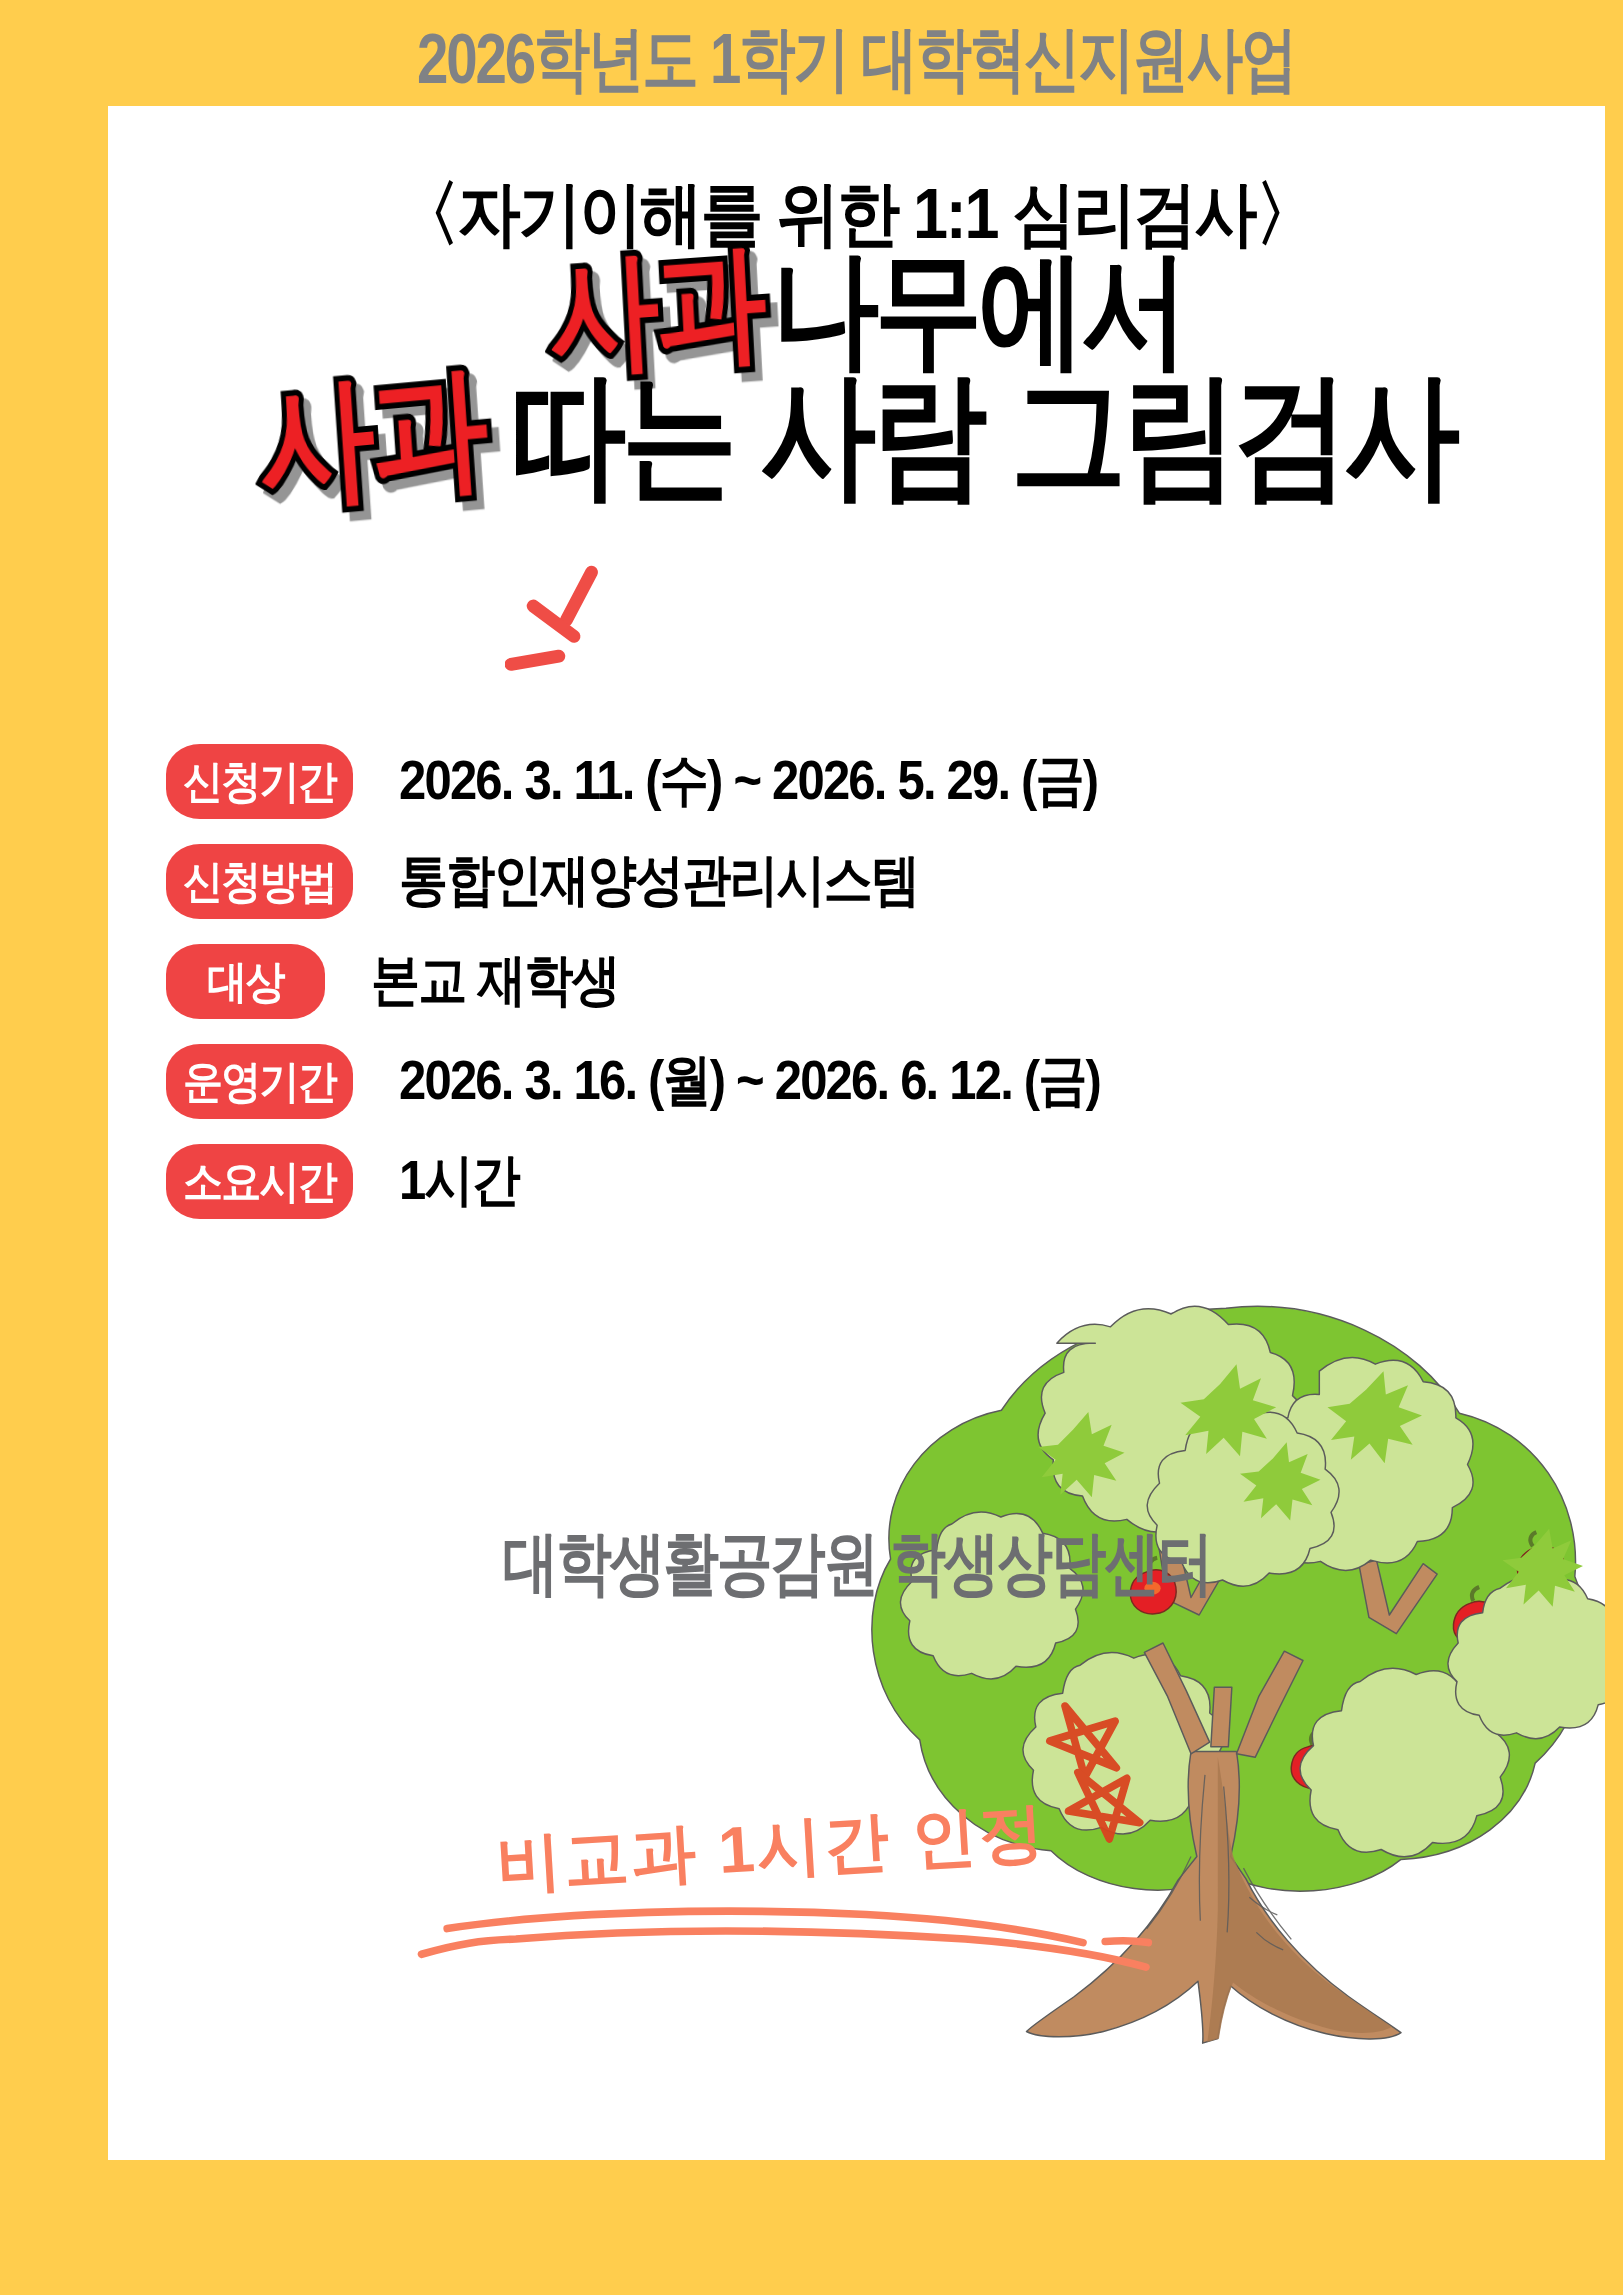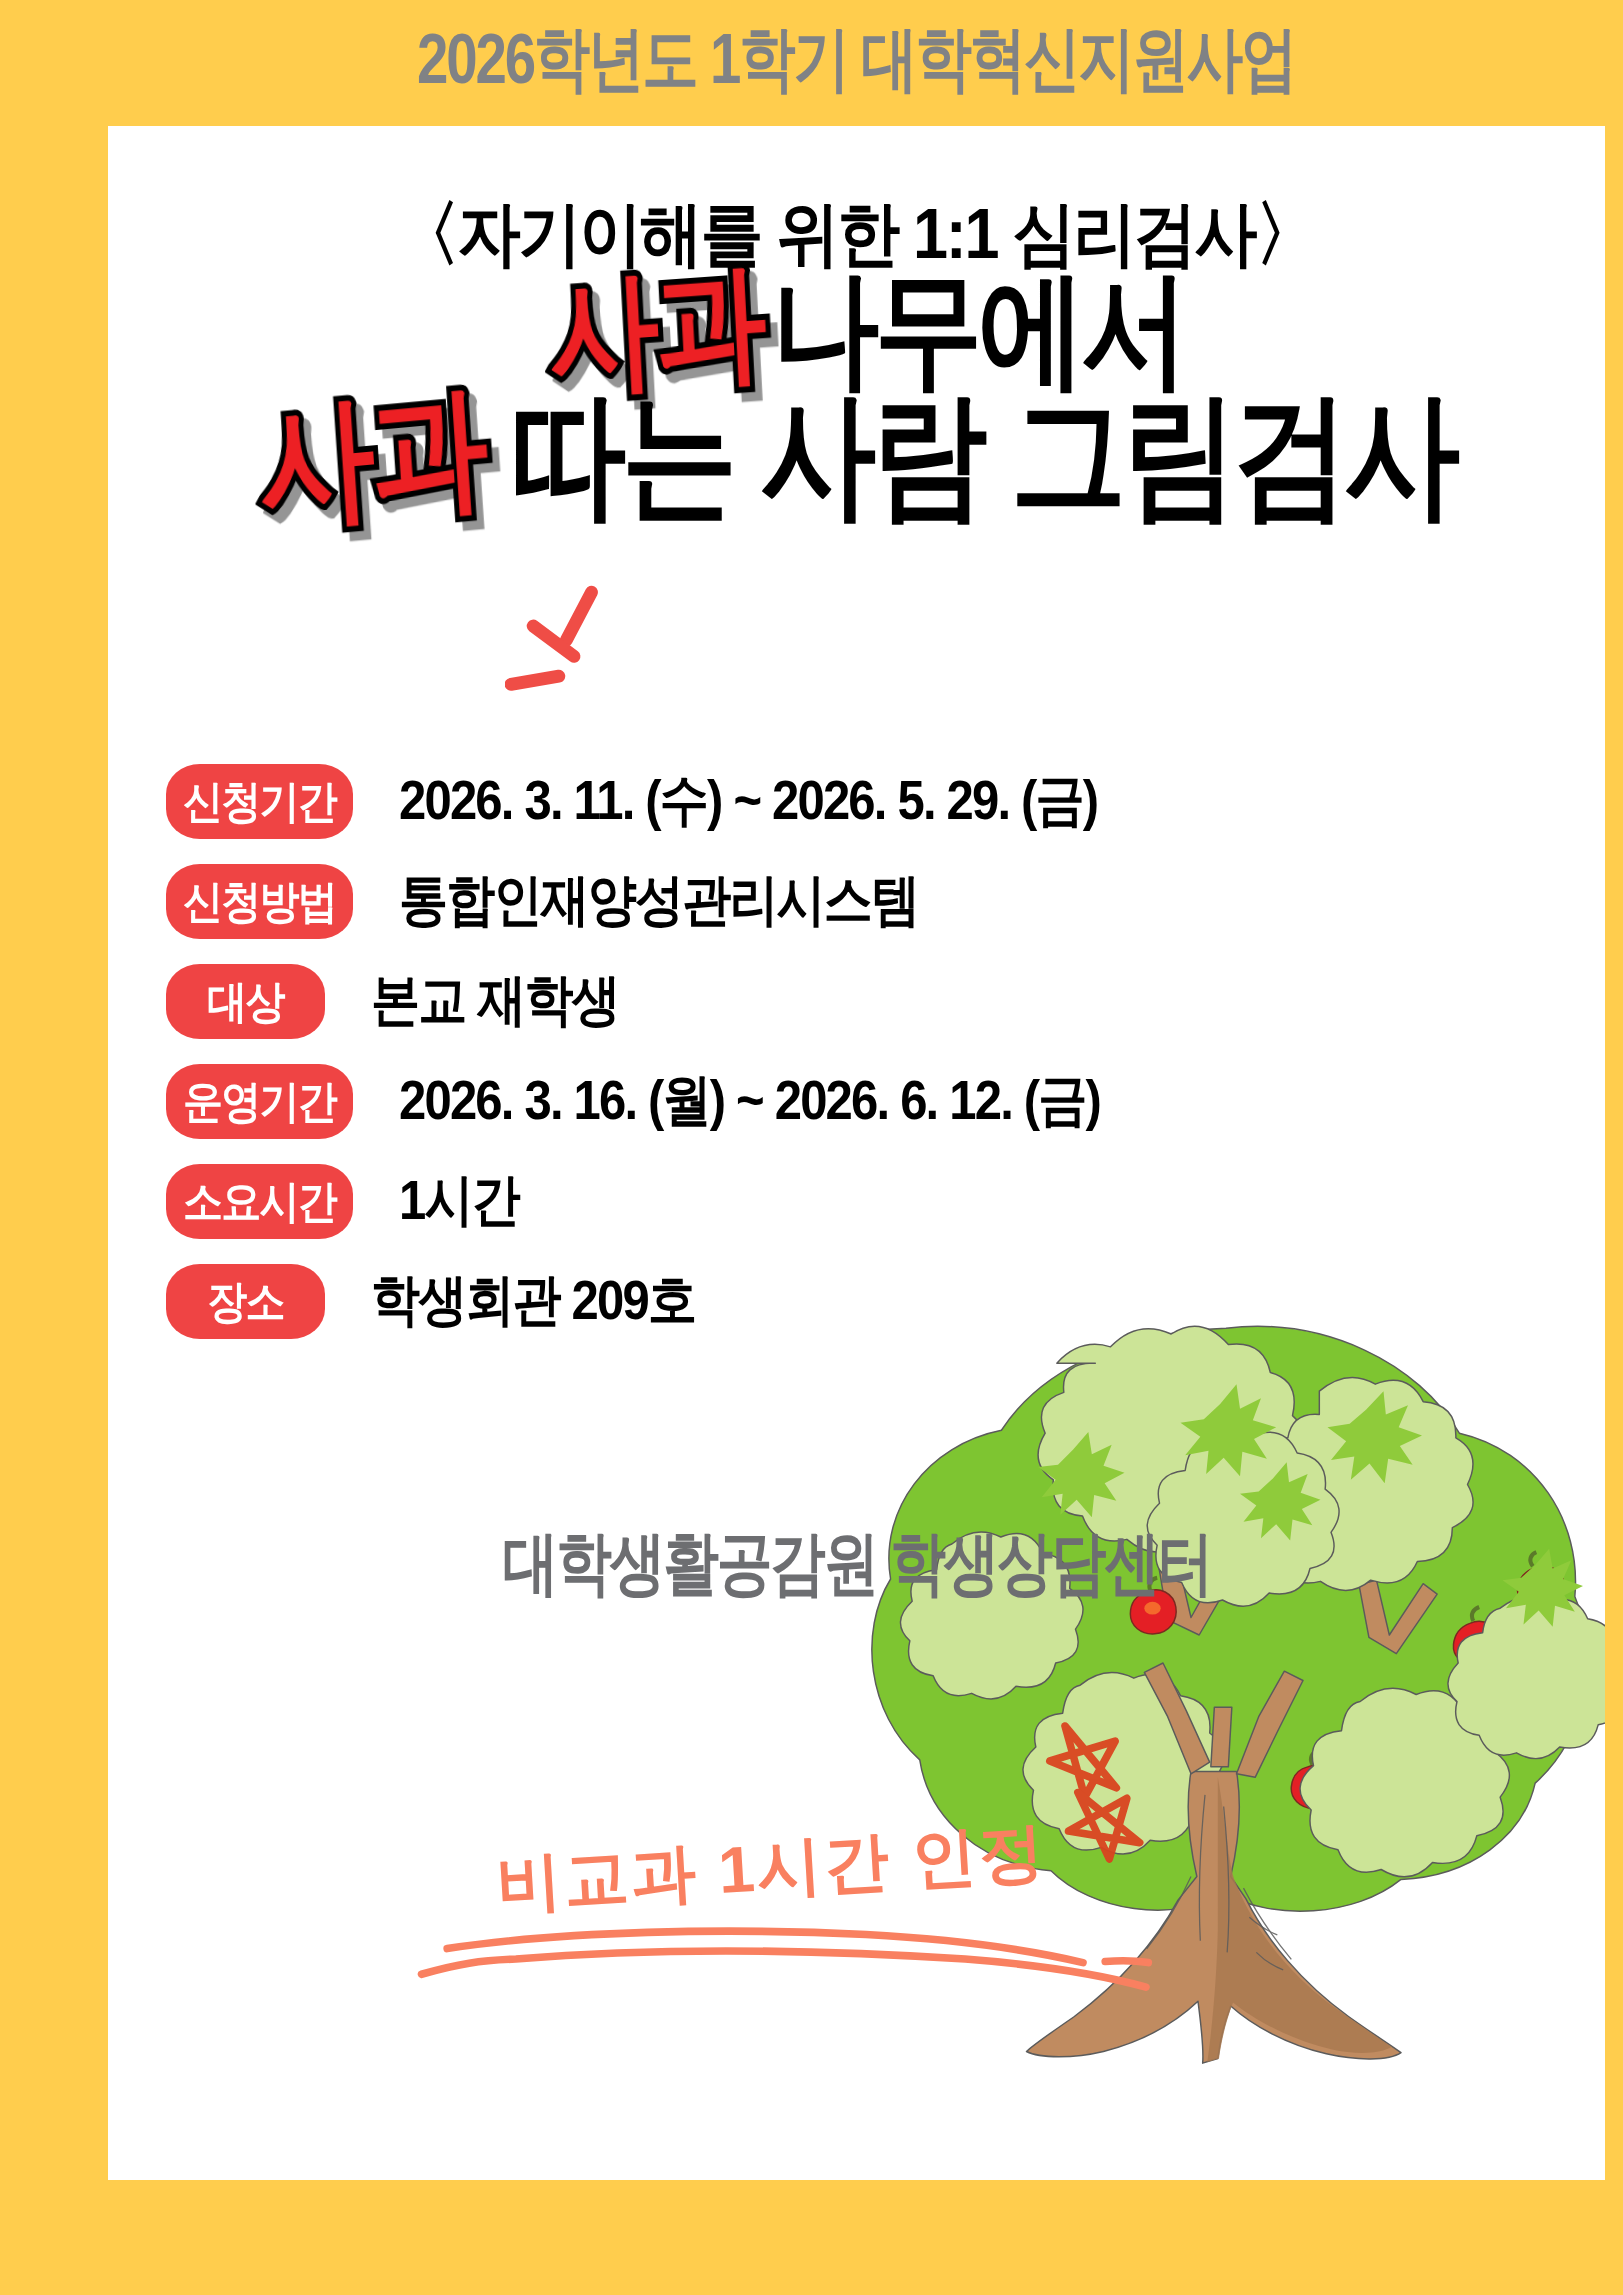--- a/index.html
+++ b/index.html
@@ -36,21 +36,21 @@
     font-weight: 700;
     color: #808285;
     letter-spacing: -2.3px;
     white-space: nowrap;
     transform: scaleY(1.18) scaleX(0.94);
   }
 
   
   #card {
     position: absolute;
-    left: 63px; top: 126px;
+    left: 63px; top: 106px;
     width: 1497px;
     height: 2054px;
     background: #ffffff;
     overflow: hidden;
   }
 
   
   #subtitle {
     position: absolute;
     top: 65px; left: 0; width: 1497px;
@@ -270,26 +270,20 @@
         <div class="val">2026. 3. 16. (월) ~ 2026. 6. 12. (금)</div>
       </div>
 
       <div class="row">
         <div class="pill">
           <span>소요시간</span>
         </div>
         <div class="val">1시간</div>
       </div>
 
-      <div class="row">
-        <div class="pill short">
-          <span>장소</span>
-        </div>
-        <div class="val">학생회관 209호</div>
-      </div>
 
 
     </div>
 
     <svg id="tree" viewBox="0 0 1320 1520">
       <defs>
         <g id="blobLight"></g>
       </defs>
 
       <g stroke="#5b5b5b" stroke-width="2.5" stroke-linejoin="round">

